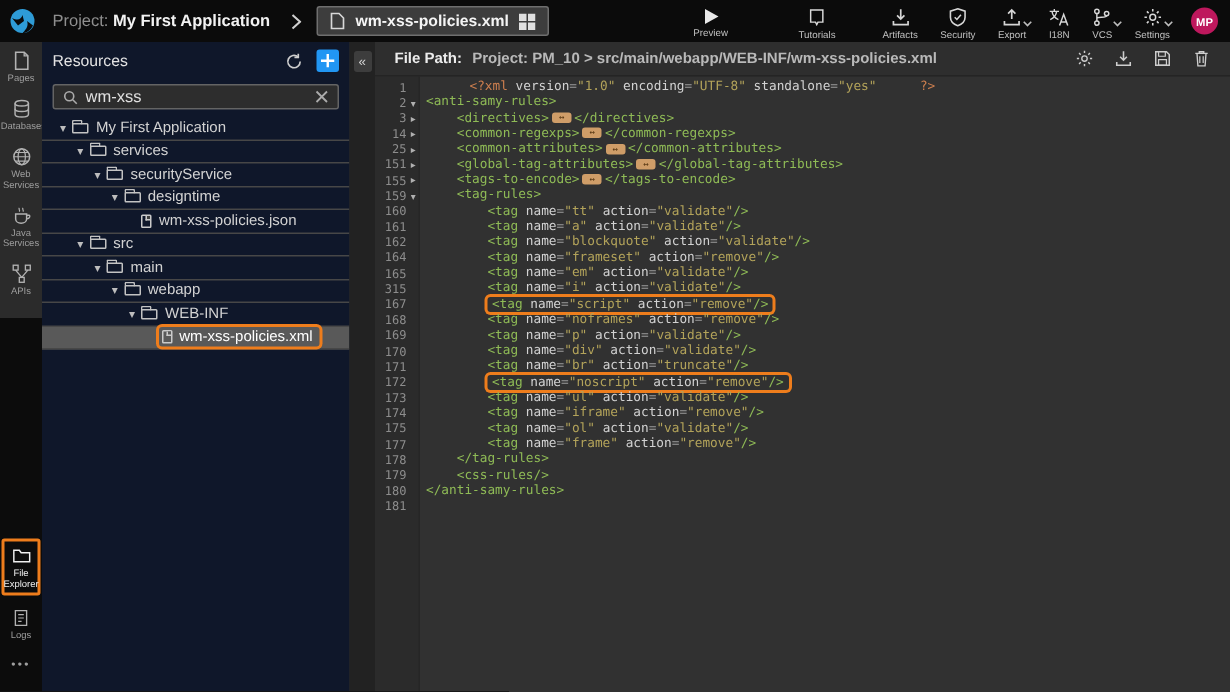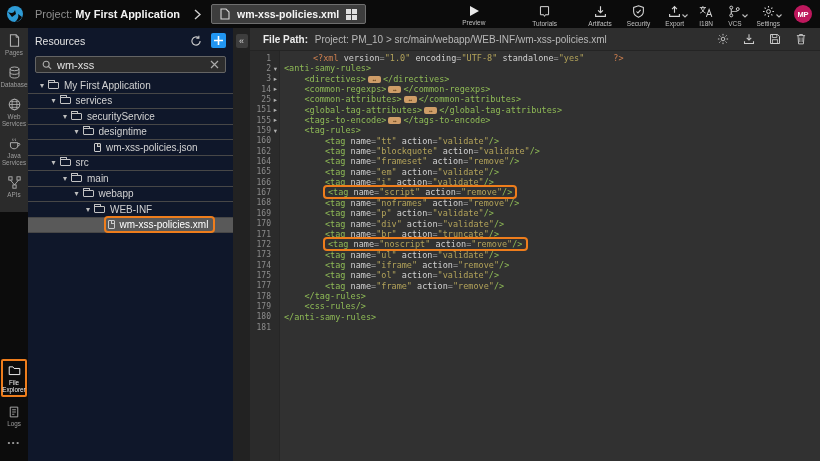--- a/index.html
+++ b/index.html
@@ -81,21 +81,21 @@
   .strip { width:17px; flex:none; background:#222; display:flex; flex-direction:column; align-items:center; }
   .collapse-btn { margin-top:6px; width:12px; height:14px; background:#3d3d3d; border-radius:2px;
     color:#d5d5d5; font-size:9px; line-height:14px; text-align:center; cursor:pointer; }
 
   
   .editor { flex:1; display:flex; flex-direction:column; background:#313131; }
   .ed-header { height:23px; flex:none; background:#2e2e2e; border-bottom:1px solid #242424;
     display:flex; align-items:center; padding:0 13px; }
   .ed-path { font-size:10px; white-space:nowrap; overflow:hidden; }
   .ed-path .fp-label { color:#ececec; font-weight:bold; margin-right:4px; }
-  .ed-path .fp-value { color:#b9b9b9; }
+  .ed-path .fp-value { color:#b9b9b9;font-weight:bold; }
   .ed-actions { margin-left:auto; display:flex; align-items:center; gap:14px; }
   .ed-actions .ic { color:#cdcdcd; cursor:pointer; }
   .code-wrap { flex:1; position:relative; overflow:hidden; }
   .gutter-bg { position:absolute; left:0; top:0; bottom:0; width:30px; background:#2b2b2b;
     border-right:1px solid #262626; }
   .code { position:relative; padding-top:2px; }
   .code-line { display:flex; height:10.35px; align-items:center; }
   .ln { width:21px; flex:none; text-align:right; color:#8d8d8d; font-size:8px;
     font-family:"DejaVu Sans Mono", monospace; }
   .fold-col { width:9px; flex:none; text-align:center; font-size:6.5px; color:#b0b0b0; cursor:pointer; }
@@ -501,36 +501,41 @@
               <span class="ln">159</span>
               <span class="fold-col">▾</span>
               <span class="ltext"><span>    </span><span><span class="t-tag">&lt;tag-rules&gt;</span></span></span>
             </div>
             <div class="code-line">
               <span class="ln">160</span>
               <span class="fold-col"></span>
               <span class="ltext"><span>        </span><span><span class="t-tag">&lt;tag </span><span class="t-attr">name</span><span class="t-op">=</span><span class="t-str">"tt"</span><span class="t-attr"> action</span><span class="t-op">=</span><span class="t-str">"validate"</span><span class="t-tag">/&gt;</span></span></span>
             </div>
             <div class="code-line">
+              <span class="ln">161</span>
+              <span class="fold-col"></span>
+              <span class="ltext"><span>        </span><span><span class="t-tag">&lt;tag </span><span class="t-attr">name</span><span class="t-op">=</span><span class="t-str">"a"</span><span class="t-attr"> action</span><span class="t-op">=</span><span class="t-str">"validate"</span><span class="t-tag">/&gt;</span></span></span>
+            </div>
+            <div class="code-line">
               <span class="ln">162</span>
               <span class="fold-col"></span>
               <span class="ltext"><span>        </span><span><span class="t-tag">&lt;tag </span><span class="t-attr">name</span><span class="t-op">=</span><span class="t-str">"blockquote"</span><span class="t-attr"> action</span><span class="t-op">=</span><span class="t-str">"validate"</span><span class="t-tag">/&gt;</span></span></span>
             </div>
             <div class="code-line">
               <span class="ln">164</span>
               <span class="fold-col"></span>
               <span class="ltext"><span>        </span><span><span class="t-tag">&lt;tag </span><span class="t-attr">name</span><span class="t-op">=</span><span class="t-str">"frameset"</span><span class="t-attr"> action</span><span class="t-op">=</span><span class="t-str">"remove"</span><span class="t-tag">/&gt;</span></span></span>
             </div>
             <div class="code-line">
               <span class="ln">165</span>
               <span class="fold-col"></span>
               <span class="ltext"><span>        </span><span><span class="t-tag">&lt;tag </span><span class="t-attr">name</span><span class="t-op">=</span><span class="t-str">"em"</span><span class="t-attr"> action</span><span class="t-op">=</span><span class="t-str">"validate"</span><span class="t-tag">/&gt;</span></span></span>
             </div>
             <div class="code-line">
-              <span class="ln">166</span>
+              <span class="ln">315</span>
               <span class="fold-col"></span>
               <span class="ltext"><span>        </span><span><span class="t-tag">&lt;tag </span><span class="t-attr">name</span><span class="t-op">=</span><span class="t-str">"i"</span><span class="t-attr"> action</span><span class="t-op">=</span><span class="t-str">"validate"</span><span class="t-tag">/&gt;</span></span></span>
             </div>
             <div class="code-line">
               <span class="ln">167</span>
               <span class="fold-col"></span>
               <span class="ltext"><span>        </span><span class="hlbox"><span class="t-tag">&lt;tag </span><span class="t-attr">name</span><span class="t-op">=</span><span class="t-str">"script"</span><span class="t-attr"> action</span><span class="t-op">=</span><span class="t-str">"remove"</span><span class="t-tag">/&gt;</span></span></span>
             </div>
             <div class="code-line">
               <span class="ln">168</span>

